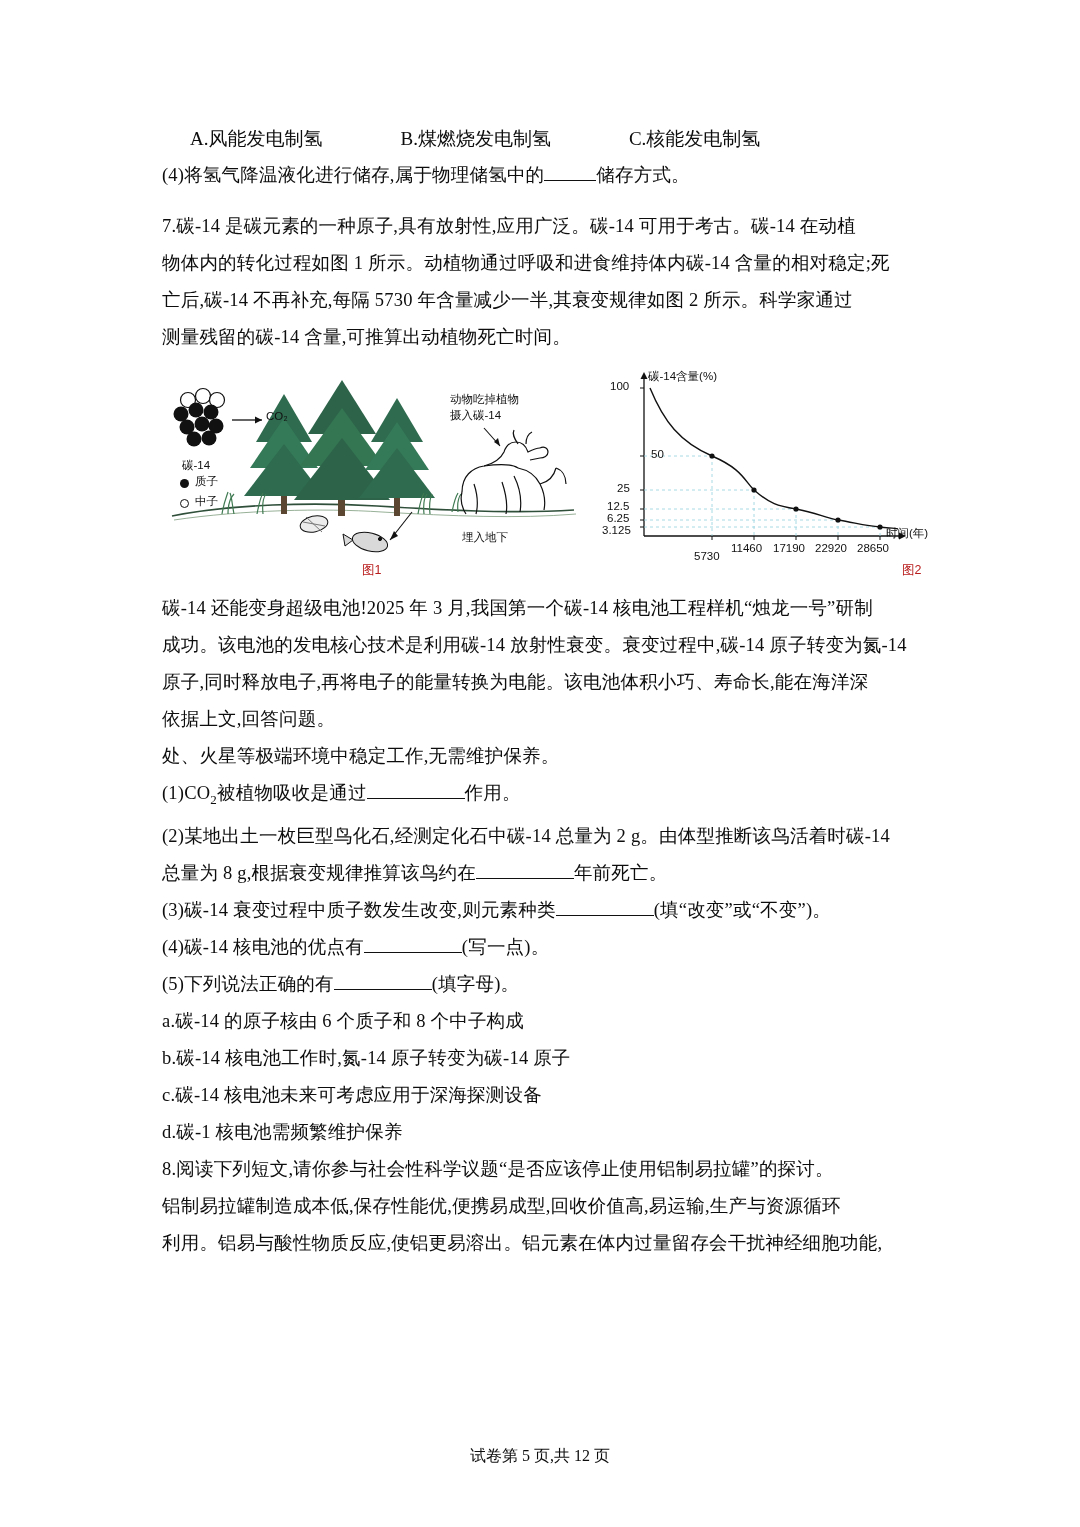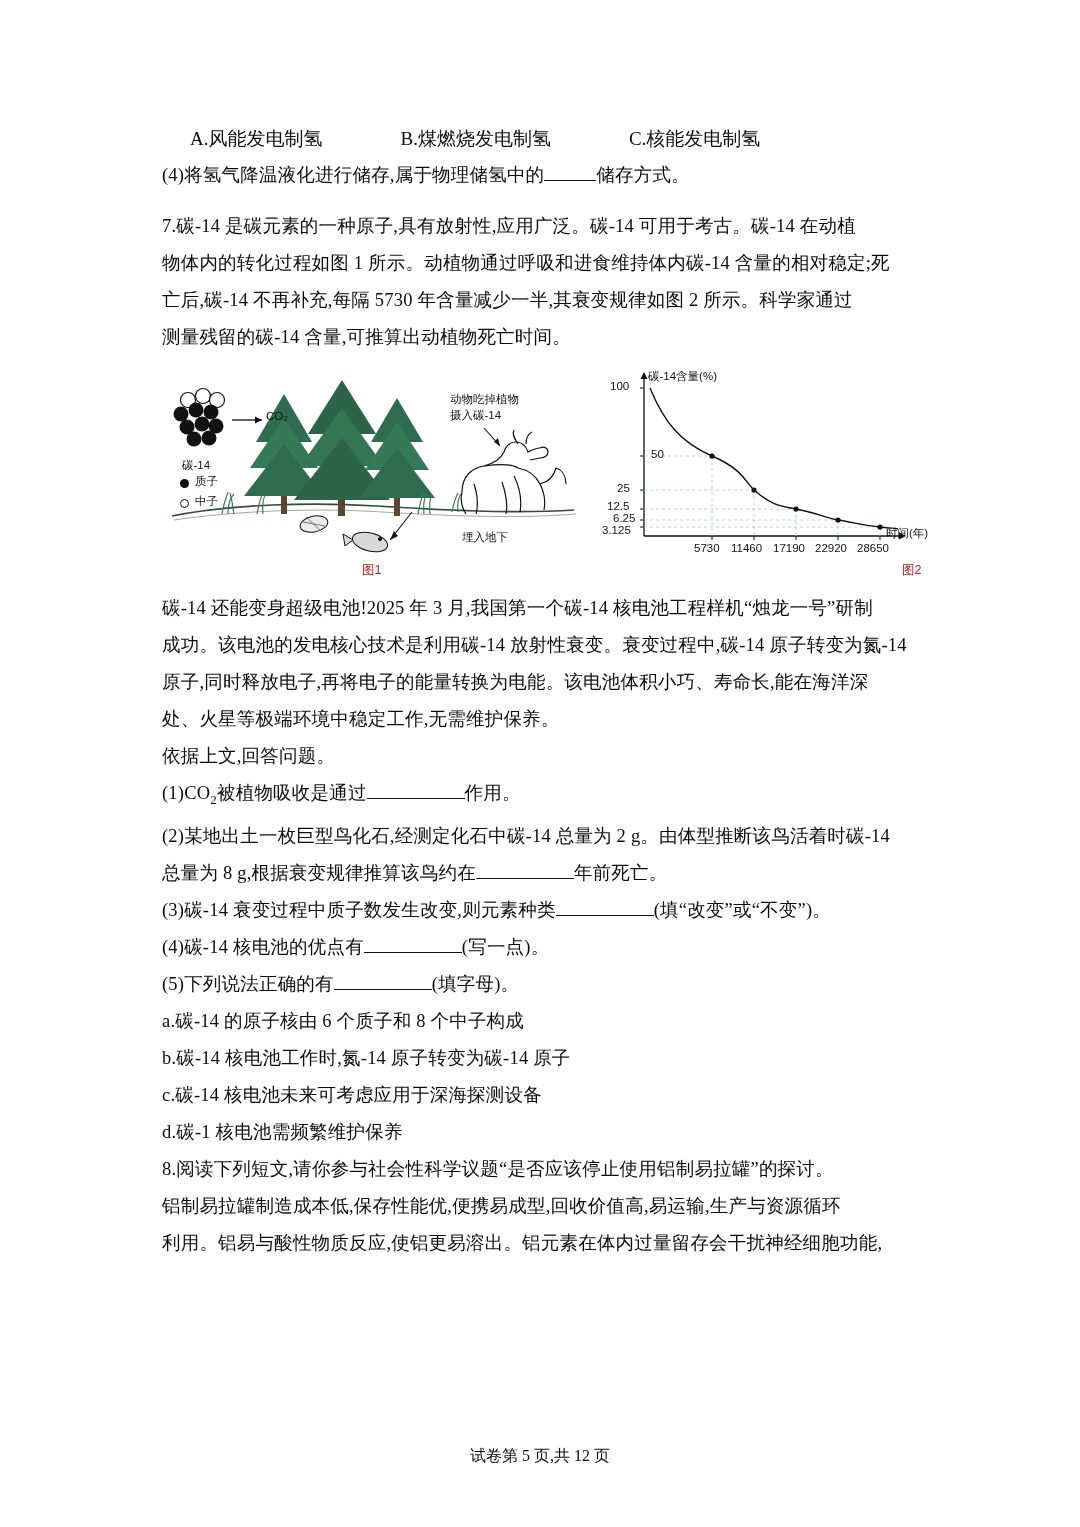--- a/index.html
+++ b/index.html
@@ -276,38 +276,38 @@
             <line x1="236" y1="170" x2="236" y2="174"></line>
             <line x1="278" y1="170" x2="278" y2="174"></line>
           </g>
         </svg>
 
         <span class="tinylbl" style="left:46px; top:3px;">碳-14含量(%)</span>
         <span class="tinylbl" style="left:8px; top:14px;">100</span>
         <span class="tinylbl" style="left:15px; top:82px;padding-left:34px;">50</span>
         <span class="tinylbl" style="left:15px; top:116px;">25</span>
         <span class="tinylbl" style="left:5px; top:134px;">12.5</span>
-        <span class="tinylbl" style="left:11px; top:146px;">6.25</span>
+        <span class="tinylbl" style="left:5px; top:146px;">6.25</span>
         <span class="tinylbl" style="left:0px; top:158px;">3.125</span>
 
-        <span class="tinylbl" style="left:92px; top:176px;">5730</span>
+        <span class="tinylbl" style="left:92px; top:184px;">5730</span>
         <span class="tinylbl" style="left:129px; top:176px;">11460</span>
         <span class="tinylbl" style="left:171px; top:176px;">17190</span>
         <span class="tinylbl" style="left:213px; top:176px;">22920</span>
         <span class="tinylbl" style="left:255px; top:176px;">28650</span>
         <span class="tinylbl" style="left:284px; top:160px;">时间(年)</span>
         <span class="figcap fig2cap">图2</span>
       </div>
     </div>
 
     <div class="line">碳-14 还能变身超级电池!2025 年 3 月,我国第一个碳-14 核电池工程样机“烛龙一号”研制</div>
     <div class="line">成功。该电池的发电核心技术是利用碳-14 放射性衰变。衰变过程中,碳-14 原子转变为氮-14</div>
     <div class="line">原子,同时释放电子,再将电子的能量转换为电能。该电池体积小巧、寿命长,能在海洋深</div>
+    <div class="line">依据上文,回答问题。</div>
     <div class="line">处、火星等极端环境中稳定工作,无需维护保养。</div>
-    <div class="line">依据上文,回答问题。</div>
 
     <div class="line">
       <span>(1)CO</span><span class="sub">2</span><span>被植物吸收是通过</span><span class="gap g-mid"></span><span>作用。</span>
     </div>
 
     <div class="line">(2)某地出土一枚巨型鸟化石,经测定化石中碳-14 总量为 2 g。由体型推断该鸟活着时碳-14</div>
 
     <div class="line">
       <span>总量为 8 g,根据衰变规律推算该鸟约在</span><span class="gap g-mid"></span><span>年前死亡。</span>
     </div>

